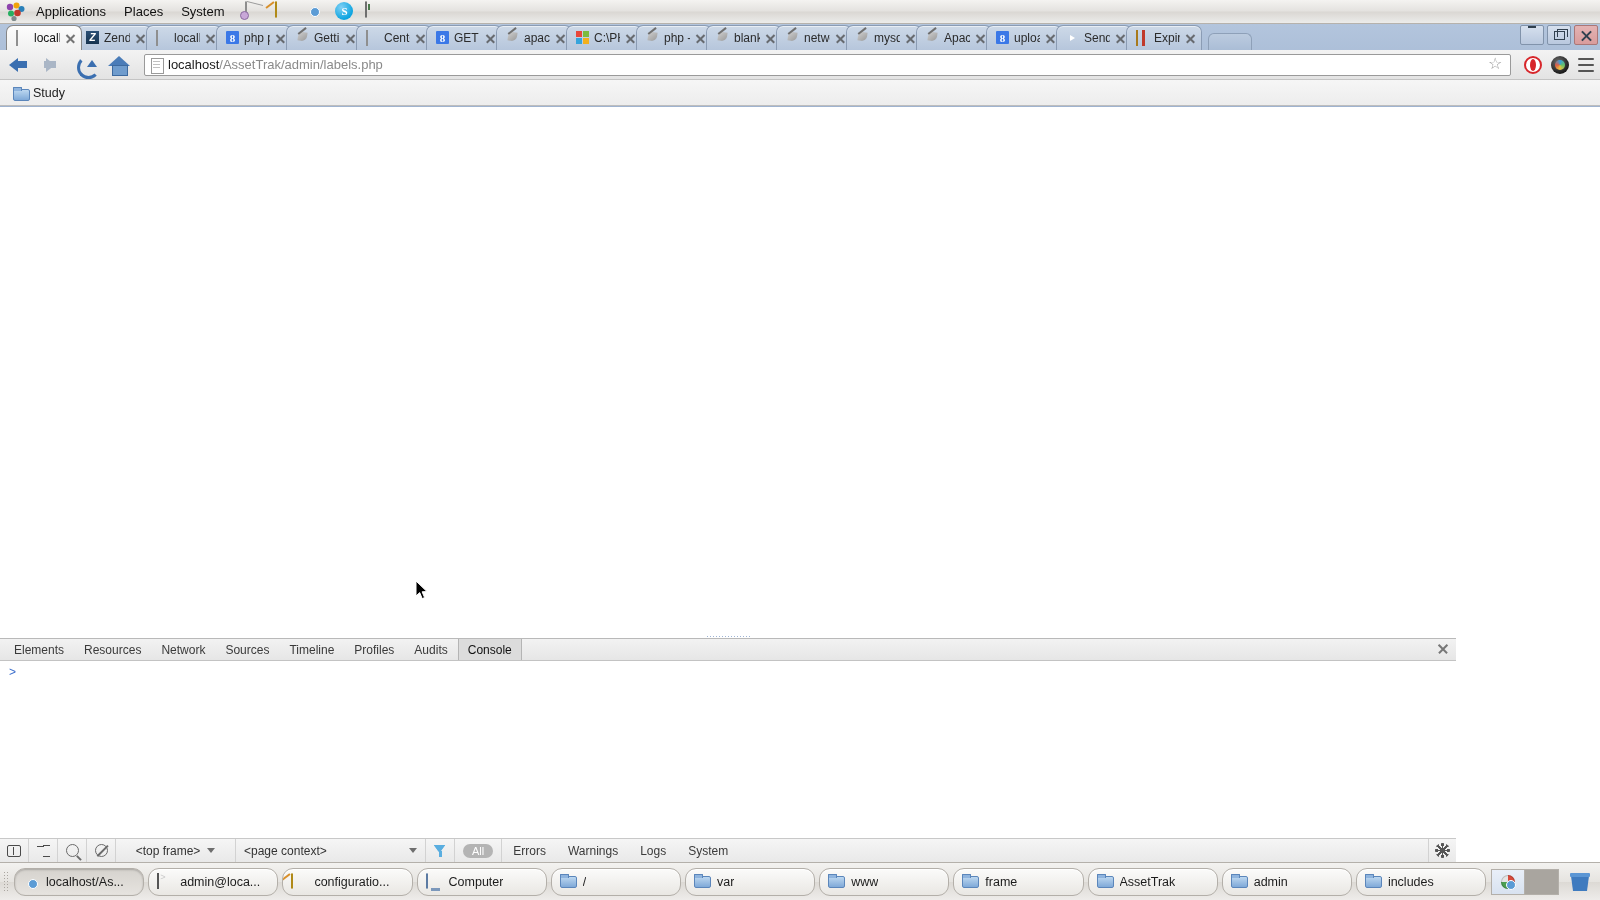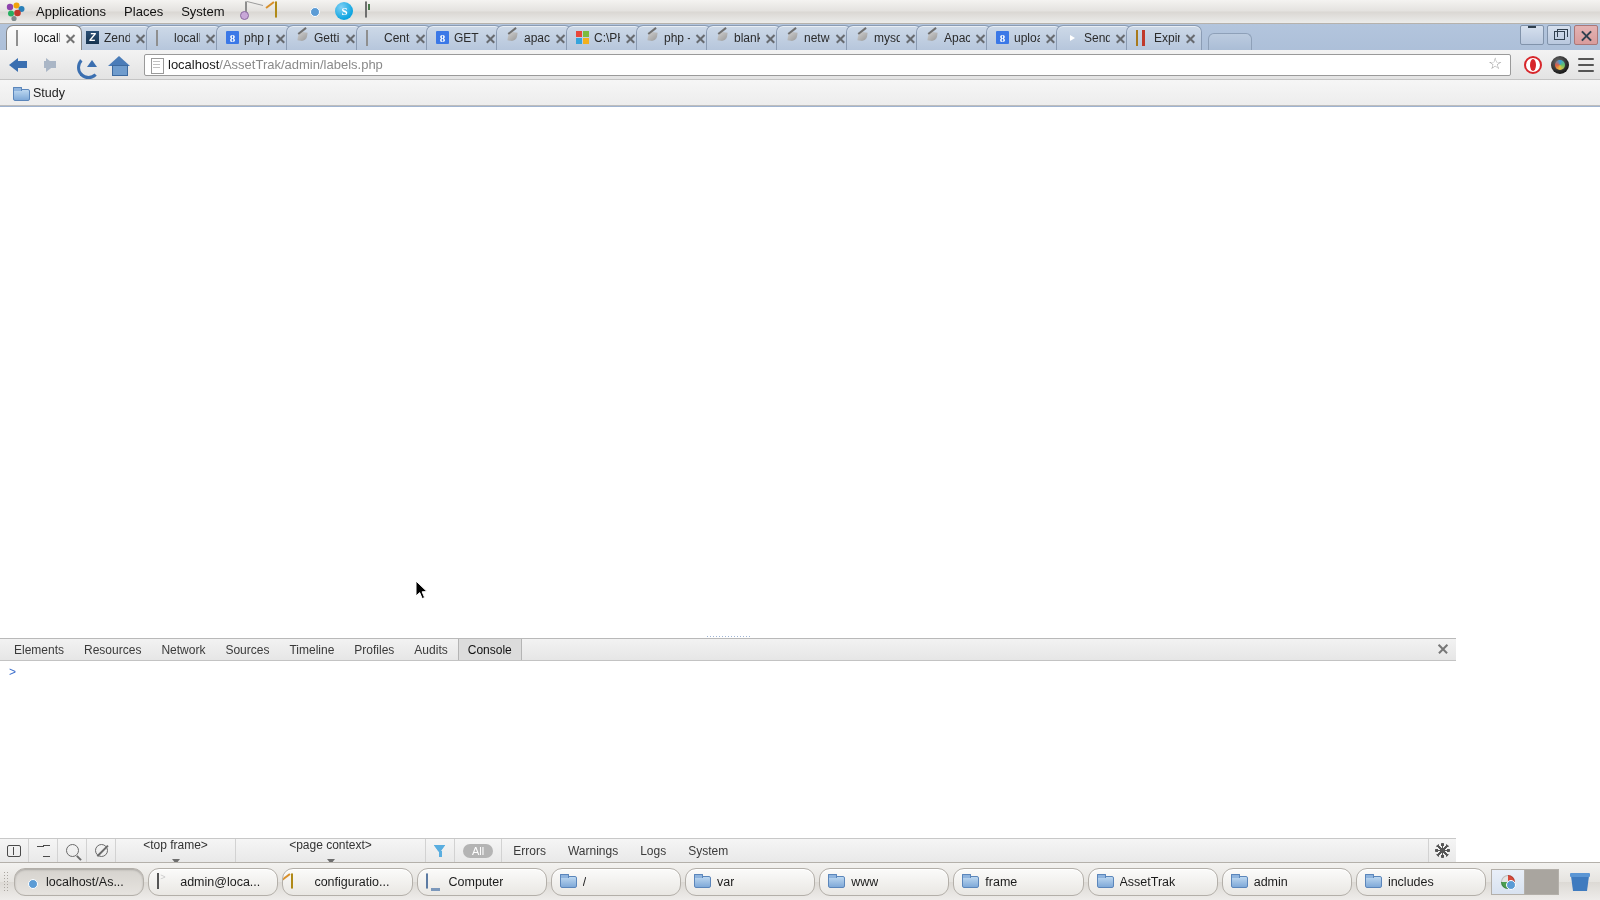--- a/index.html
+++ b/index.html
@@ -142,21 +142,21 @@
   .dt-prompt{ display:flex; align-items:flex-start; padding:4px 6px 0 9px; }
   .dt-arrow{ color:#3b6ecc; font-size:12px; line-height:12px; }
   .dt-bar{
     position:absolute; left:0; right:0; bottom:0; height:24px;
     background:linear-gradient(to bottom,#f5f5f5,#e9e9e9);
     border-top:1px solid #c8c8c8; display:flex; align-items:stretch; font-size:12px;
   }
   .dtb{ display:flex; align-items:center; justify-content:center;
     border-right:1px solid #d2d2d2; position:relative; }
   .dtb.icon{ width:29px; }
-  .dtb.sel{ padding:0 8px; gap:7px; color:#333;flex-direction:column; }
+  .dtb.sel{ padding:0 8px; gap:7px; color:#333; }
   .dtb.lvl{ padding:0 11px; color:#3a3a3a; border-right:none; }
   .caret{ width:0;height:0;border-left:4px solid transparent;border-right:4px solid transparent;
     border-top:5px solid #6e6e6e; }
   .pill{ background:#b4b4b4; color:#fff; border-radius:9px; padding:1px 9px;
     font-size:11px; margin:0 6px; align-self:center; }
   .dtgear{ margin-left:auto; width:28px; display:flex; align-items:center; justify-content:center;
     border-left:1px solid #d2d2d2; border-right:none; }
 
   
   .taskbar{
@@ -574,21 +574,21 @@
       <div class="dtb icon">
         <span class="ic-search"></span>
         </div>
       <div class="dtb icon">
         <span class="ic-ban"></span>
         </div>
       <div class="dtb sel" style="width:120px">
         <span>&lt;top frame&gt;</span>
         <span class="caret"></span>
       </div>
-      <div class="dtb sel" style="width:190px;justify-content:center">
+      <div class="dtb sel" style="width:190px;justify-content:space-between">
         <span>&lt;page context&gt;</span>
         <span class="caret"></span>
       </div>
       <div class="dtb icon">
         <span class="ic-filter"></span>
         </div>
       <div class="dtb" style="border-right:1px solid #d2d2d2;padding:0 2px">
         <span class="pill">All</span>
       </div>
       <div class="dtb lvl">Errors</div>

